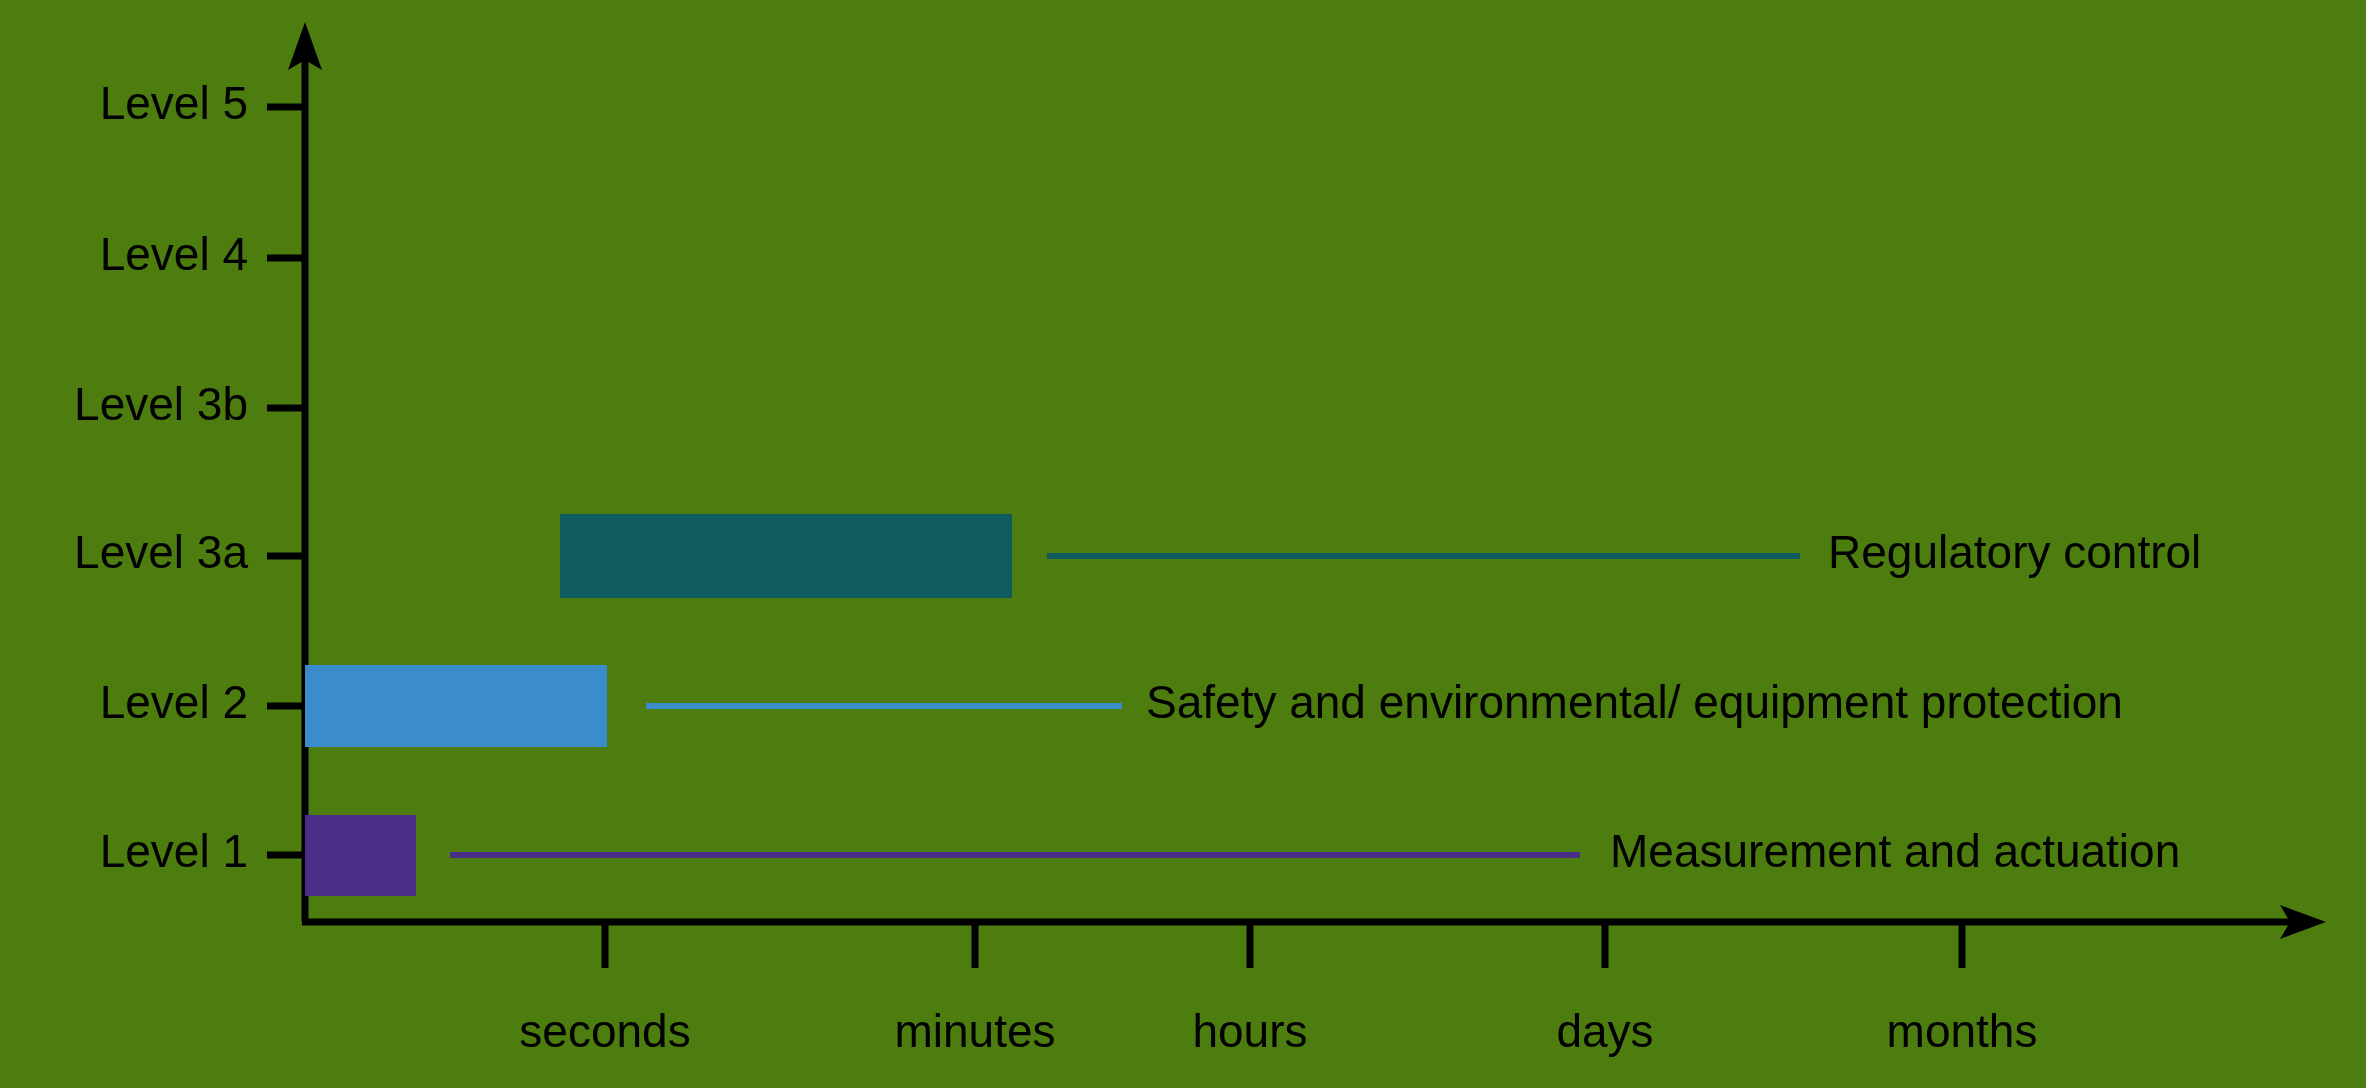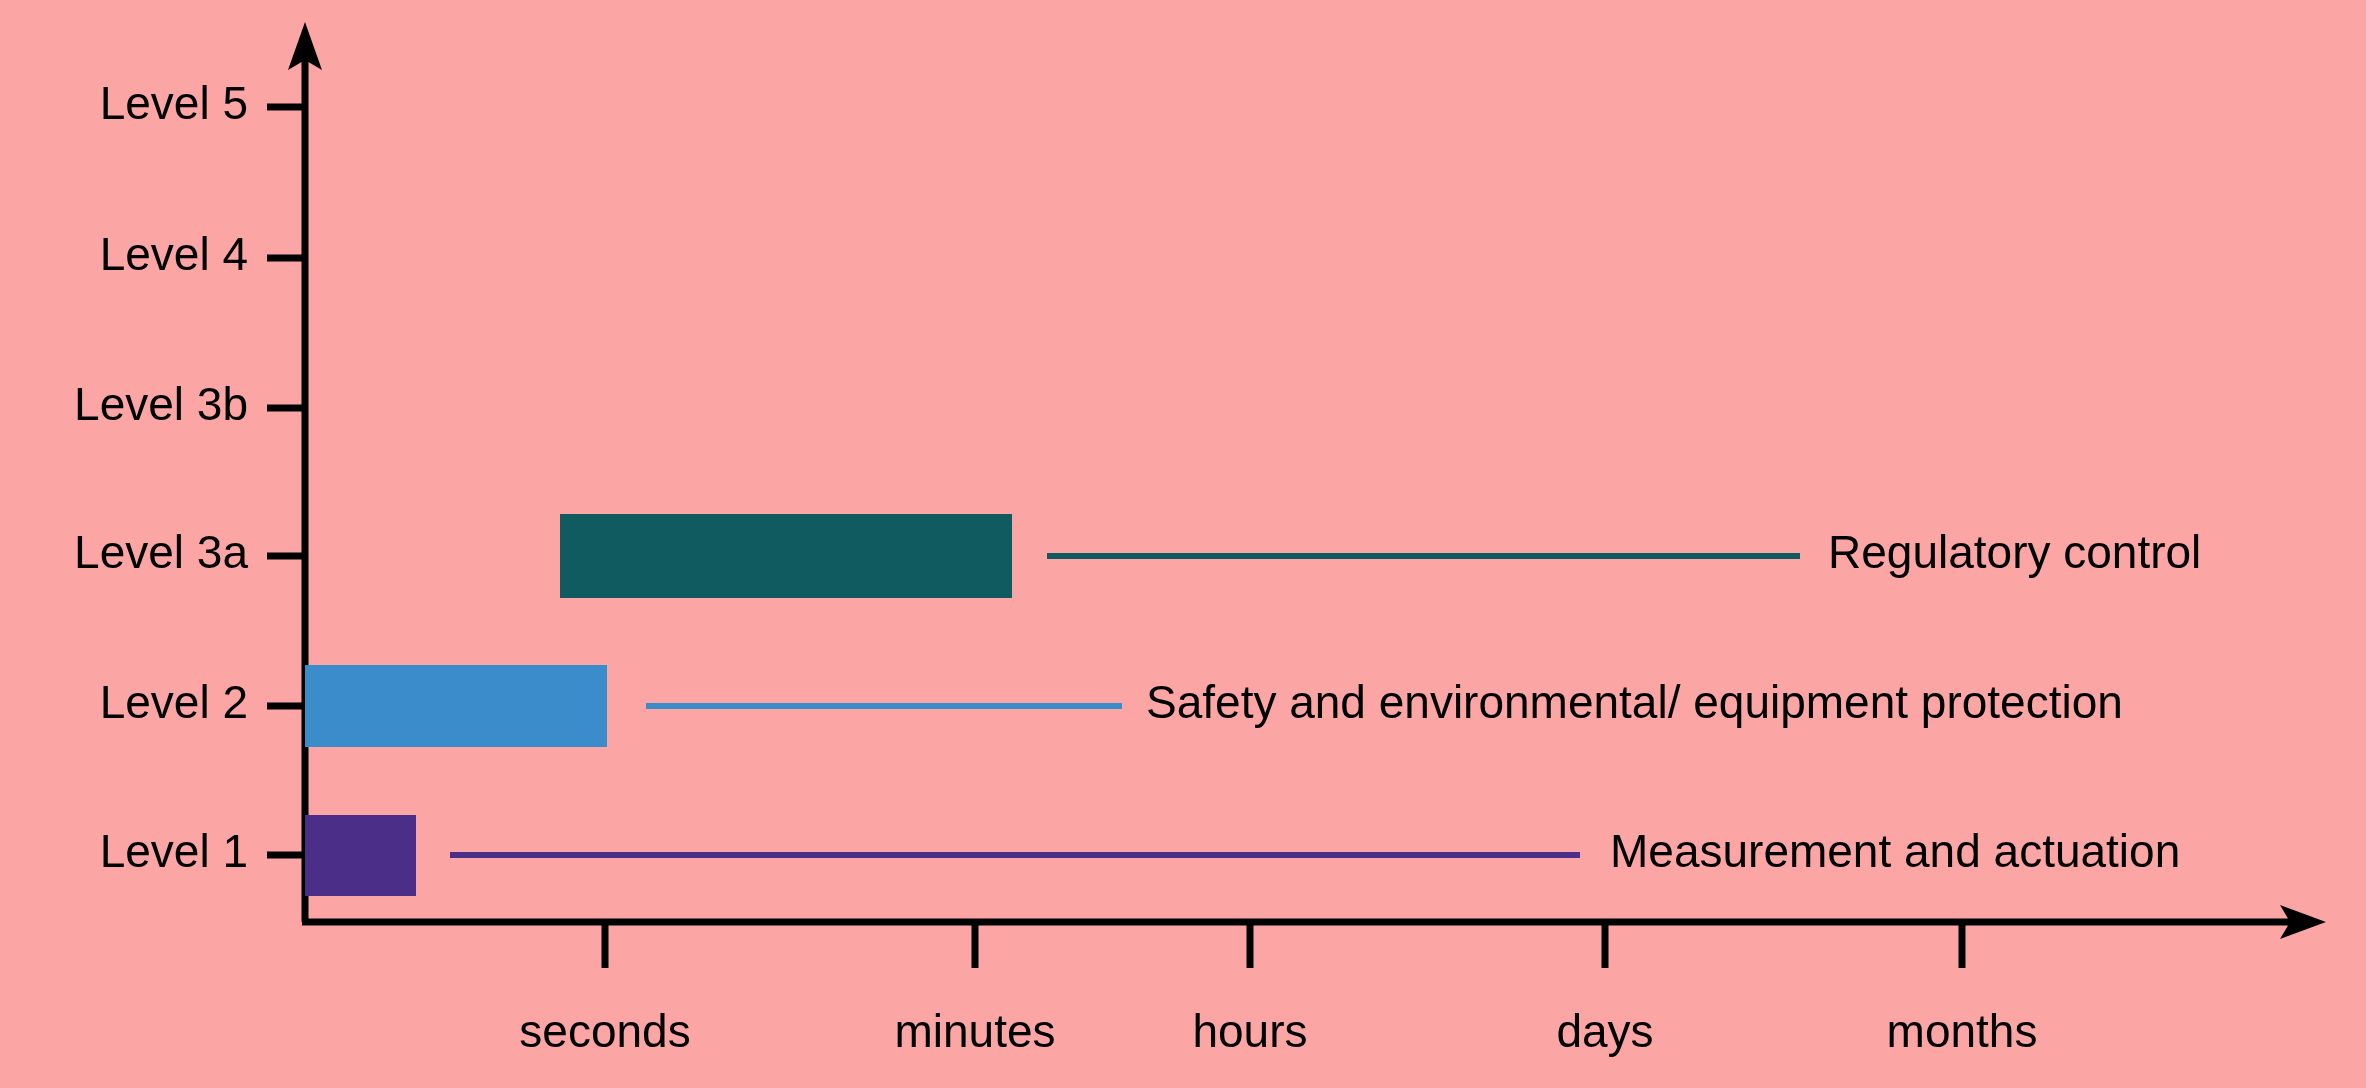--- a/index.html
+++ b/index.html
@@ -8,21 +8,21 @@
     background: #ffffff;
   }
   body {
     font-family: "Liberation Sans", sans-serif;
     -webkit-font-smoothing: antialiased;
   }
   #stage {
     position: relative;
     width: 2366px;
     height: 1088px;
-    background: #fca5a5;
+    background: #4d7c0f;
     overflow: hidden;
   }
   svg.chart {
     position: absolute;
     left: 0;
     top: 0;
     width: 2366px;
     height: 1088px;
     display: block;
   }

